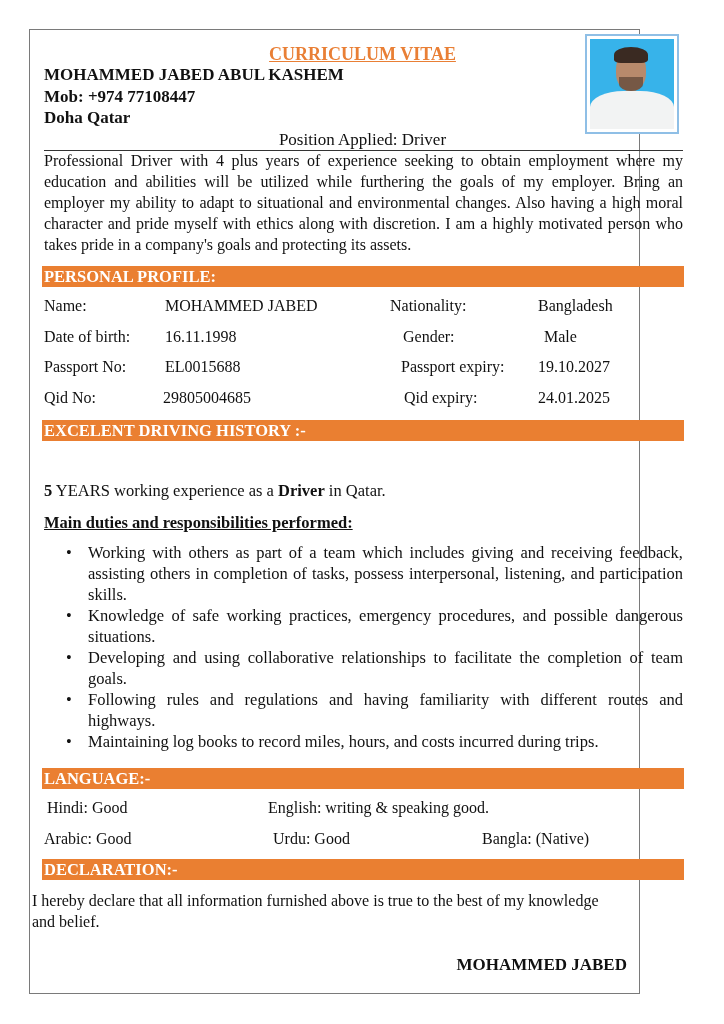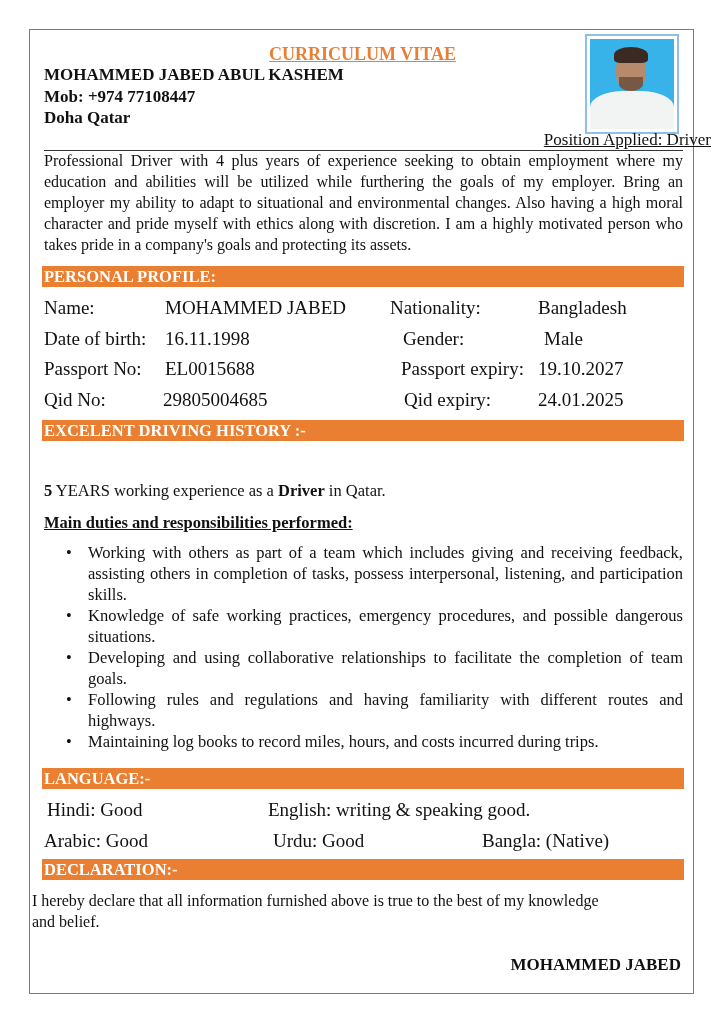--- a/index.html
+++ b/index.html
@@ -1,43 +1,43 @@
 <!DOCTYPE html>
 <html><head>
   <meta charset="utf-8">
   <style>
     html, body { margin: 0; padding: 0; background: #ffffff; }
     body { width: 724px; height: 1024px; position: relative; overflow: hidden;
            font-family: "Liberation Serif", serif; color: #111; }
-    .page { position: absolute; left: 29px; top: 29px; width: 665px; height: 965px;
+    .page { position: absolute; left: 29px; top: 29px; width: 611px; height: 965px;
             border: 1px solid #7a7a7a; box-sizing: border-box; }
     .abs { position: absolute; white-space: nowrap; }
     .cv-title { left: 0; width: 665px; top: 14px; text-align: center; font-size: 18px;
                 font-weight: bold; color: #e97f35; text-decoration: underline; }
     .hdr { left: 14px; font-size: 17px; font-weight: bold; }
     .photo { position: absolute; left: 555px; top: 4px; width: 94px; height: 100px;
              border: 2px solid #8fbfe6; box-sizing: border-box; padding: 3px; background: #fff; }
     .photo-inner { width: 100%; height: 100%; background: #37b3ea; position: relative; overflow: hidden; }
     .photo-inner .head { position: absolute; left: 26px; top: 12px; width: 30px; height: 40px;
                          border-radius: 45% 45% 45% 45%; background: #b88a6c; }
     .photo-inner .hair { position: absolute; left: 24px; top: 8px; width: 34px; height: 16px;
                          border-radius: 50% 50% 20% 20%; background: #3a2a22; }
     .photo-inner .beard { position: absolute; left: 29px; top: 38px; width: 24px; height: 14px;
                           border-radius: 0 0 50% 50%; background: #5a4334; opacity: .7; }
     .photo-inner .shirt { position: absolute; left: 0; top: 52px; width: 100%; height: 40px;
                           border-radius: 40% 40% 0 0; background: #f2f3f3; }
-    .position { left: 16px; width: 665px; top: 100px; text-align: right; font-size: 17px;
-                text-decoration: underline; }
+    .position { left: 0; width: 665px; top: 100px; text-align: center; font-size: 17px;
+                }
     .rule { position: absolute; left: 14px; width: 639px; top: 120px; border-top: 1.5px solid #333; }
     .summary { position: absolute; left: 14px; width: 639px; top: 120px; font-size: 16px;
                line-height: 21px; text-align: justify; }
     .band { position: absolute; left: 12px; width: 642px; height: 21px; background: #ea7f31;
             color: #fff; font-weight: bold; font-size: 16.5px; line-height: 21px; padding-left: 2px;
             box-sizing: border-box; }
-    .field { font-size: 19px; text-align: right; }
+    .field { font-size: 16px; text-align: right; }
     .body-line { left: 14px; font-size: 16.5px; }
     .duties-h { left: 14px; font-size: 16.5px; font-weight: bold; text-decoration: underline; }
     .duties { position: absolute; left: 14px; width: 639px; top: 512px; margin: 0; padding: 0;
               list-style: none; font-size: 16.5px; line-height: 21px; }
     .duties li { position: relative; padding-left: 44px; text-align: justify; }
     .duties li .bullet { position: absolute; left: 22px; top: 0; }
     .decl { position: absolute; left: 2px; width: 580px; top: 860px; font-size: 16px; line-height: 21px; }
     .sign { right: 12px; top: 925px; font-size: 17px; font-weight: bold; }
   </style>
 </head>

